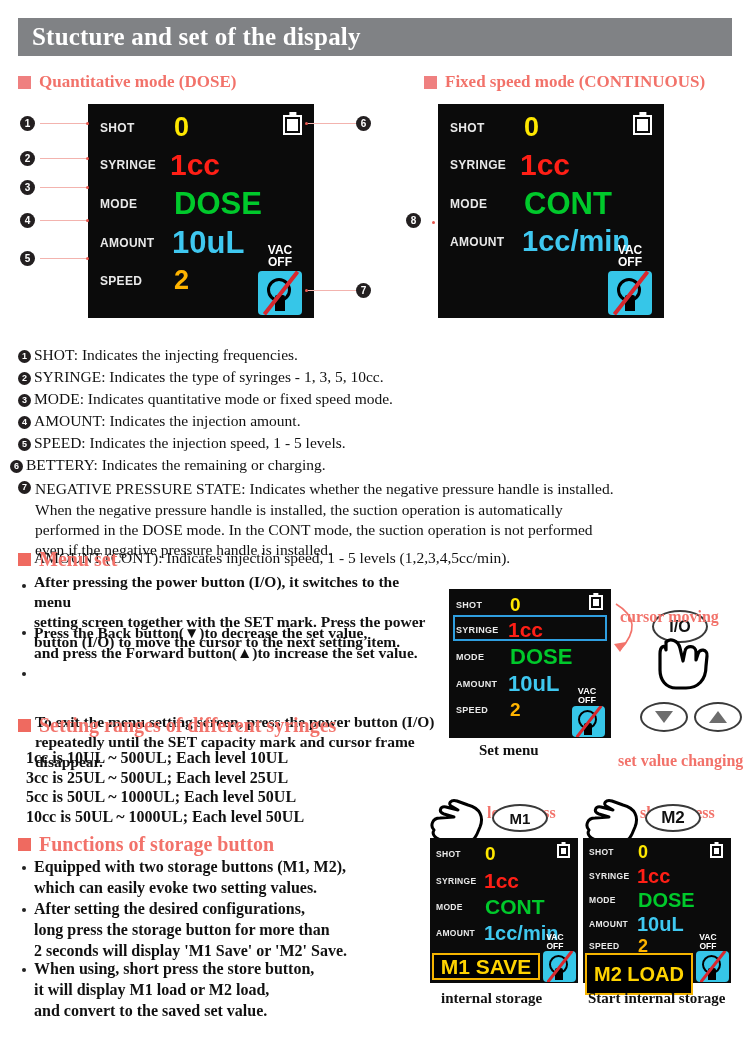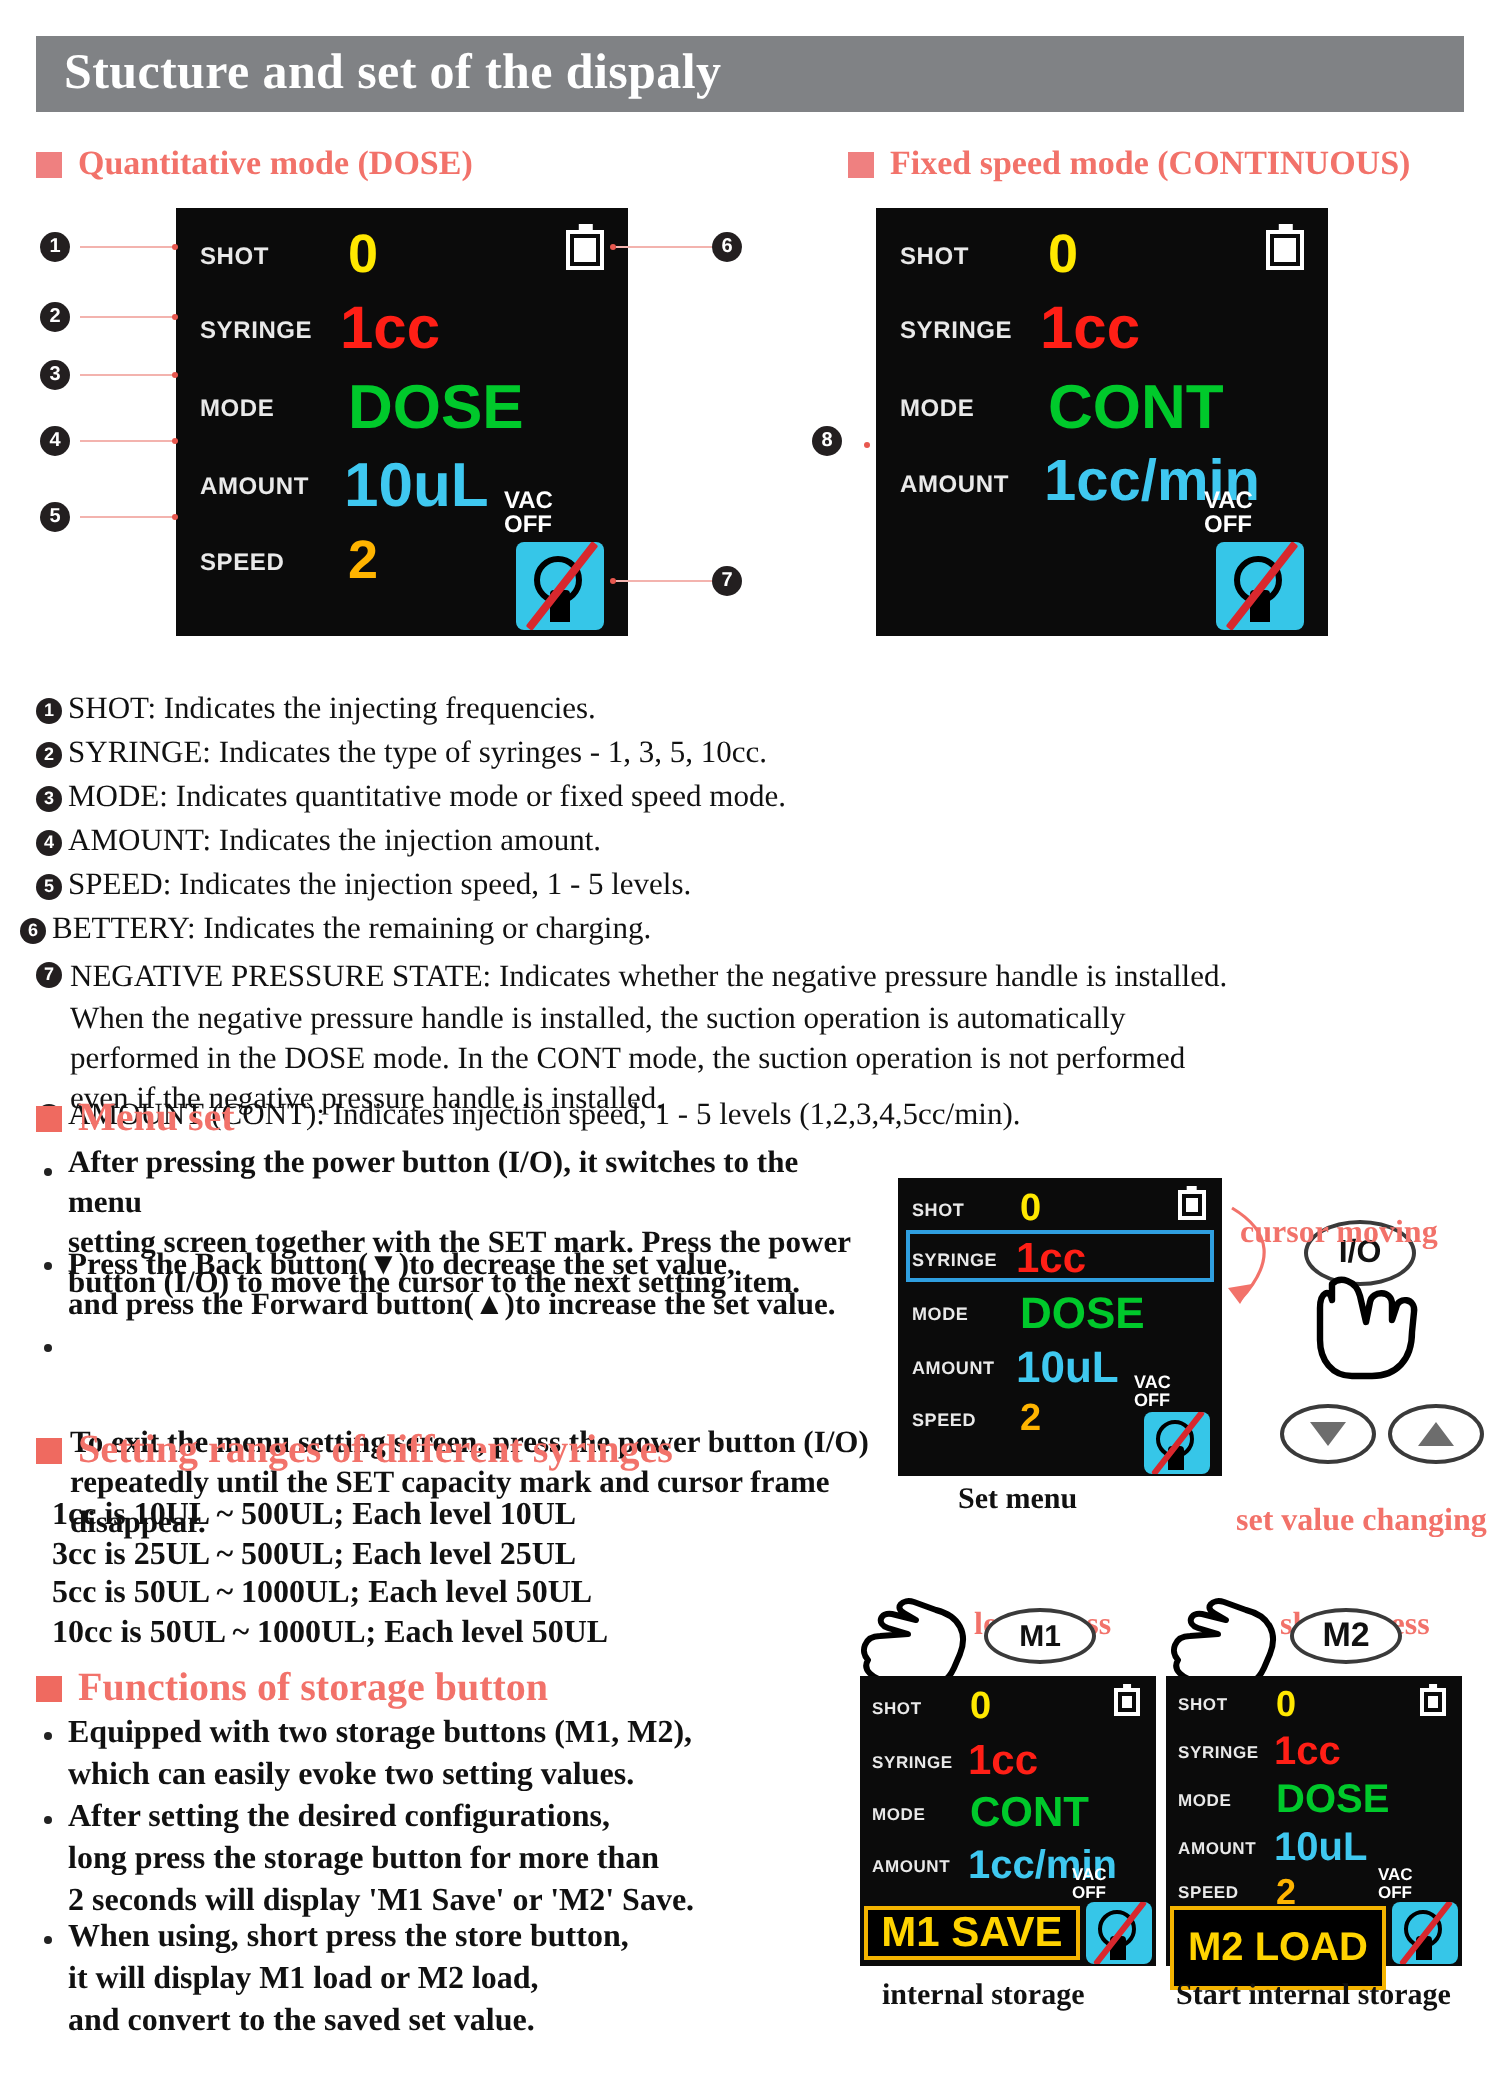--- a/index.html
+++ b/index.html
@@ -48,21 +48,21 @@
   .bat{ position:absolute; }
   .bat .nub{ position:absolute; left:50%; transform:translateX(-50%); top:0;
              width:38%; height:16%; background:#fff; }
   .bat .body{ position:absolute; left:0; bottom:0; width:100%; height:86%;
               border:2px solid #fff; background:#0b0b0b; }
   .bat .fill{ position:absolute; left:2px; top:2px; right:2px; bottom:2px; background:#fff; }
 
   
   .vac{ position:absolute; }
   .vac .t{ color:#fff; font-family:"Liberation Sans", sans-serif; font-weight:bold;
-           line-height:1.02; }
+           text-align:center; line-height:1.02; }
   .vacicon{ position:relative; background:#36c6e8; border-radius:4px; overflow:hidden; }
   .vacicon .ring{ position:absolute; border:3px solid #000; border-radius:50%; }
   .vacicon .stem{ position:absolute; background:#000; }
   .vacicon .slash{ position:absolute; background:#d8282e; transform-origin:center;
                    transform:rotate(-52deg); border-radius:1px; }
 
   
   .cnum{ position:absolute; width:15px; height:15px; border-radius:50%;
          background:#231f20; color:#fff; font-size:10px; font-weight:bold;
          display:flex; align-items:center; justify-content:center;

